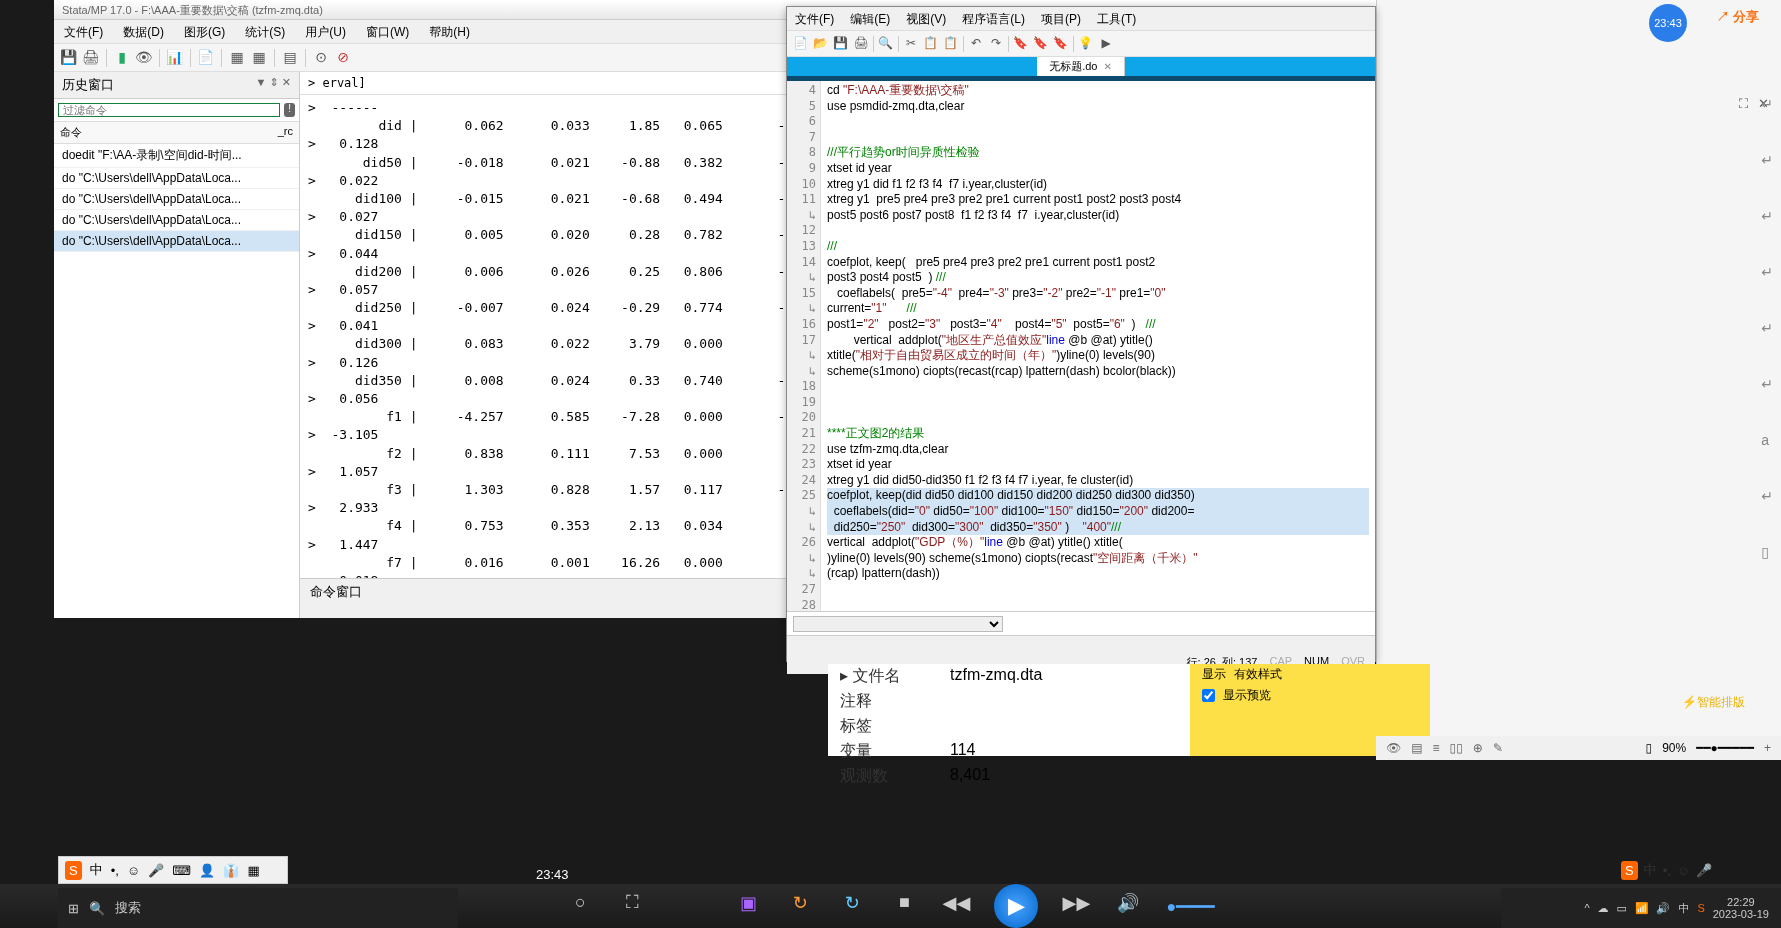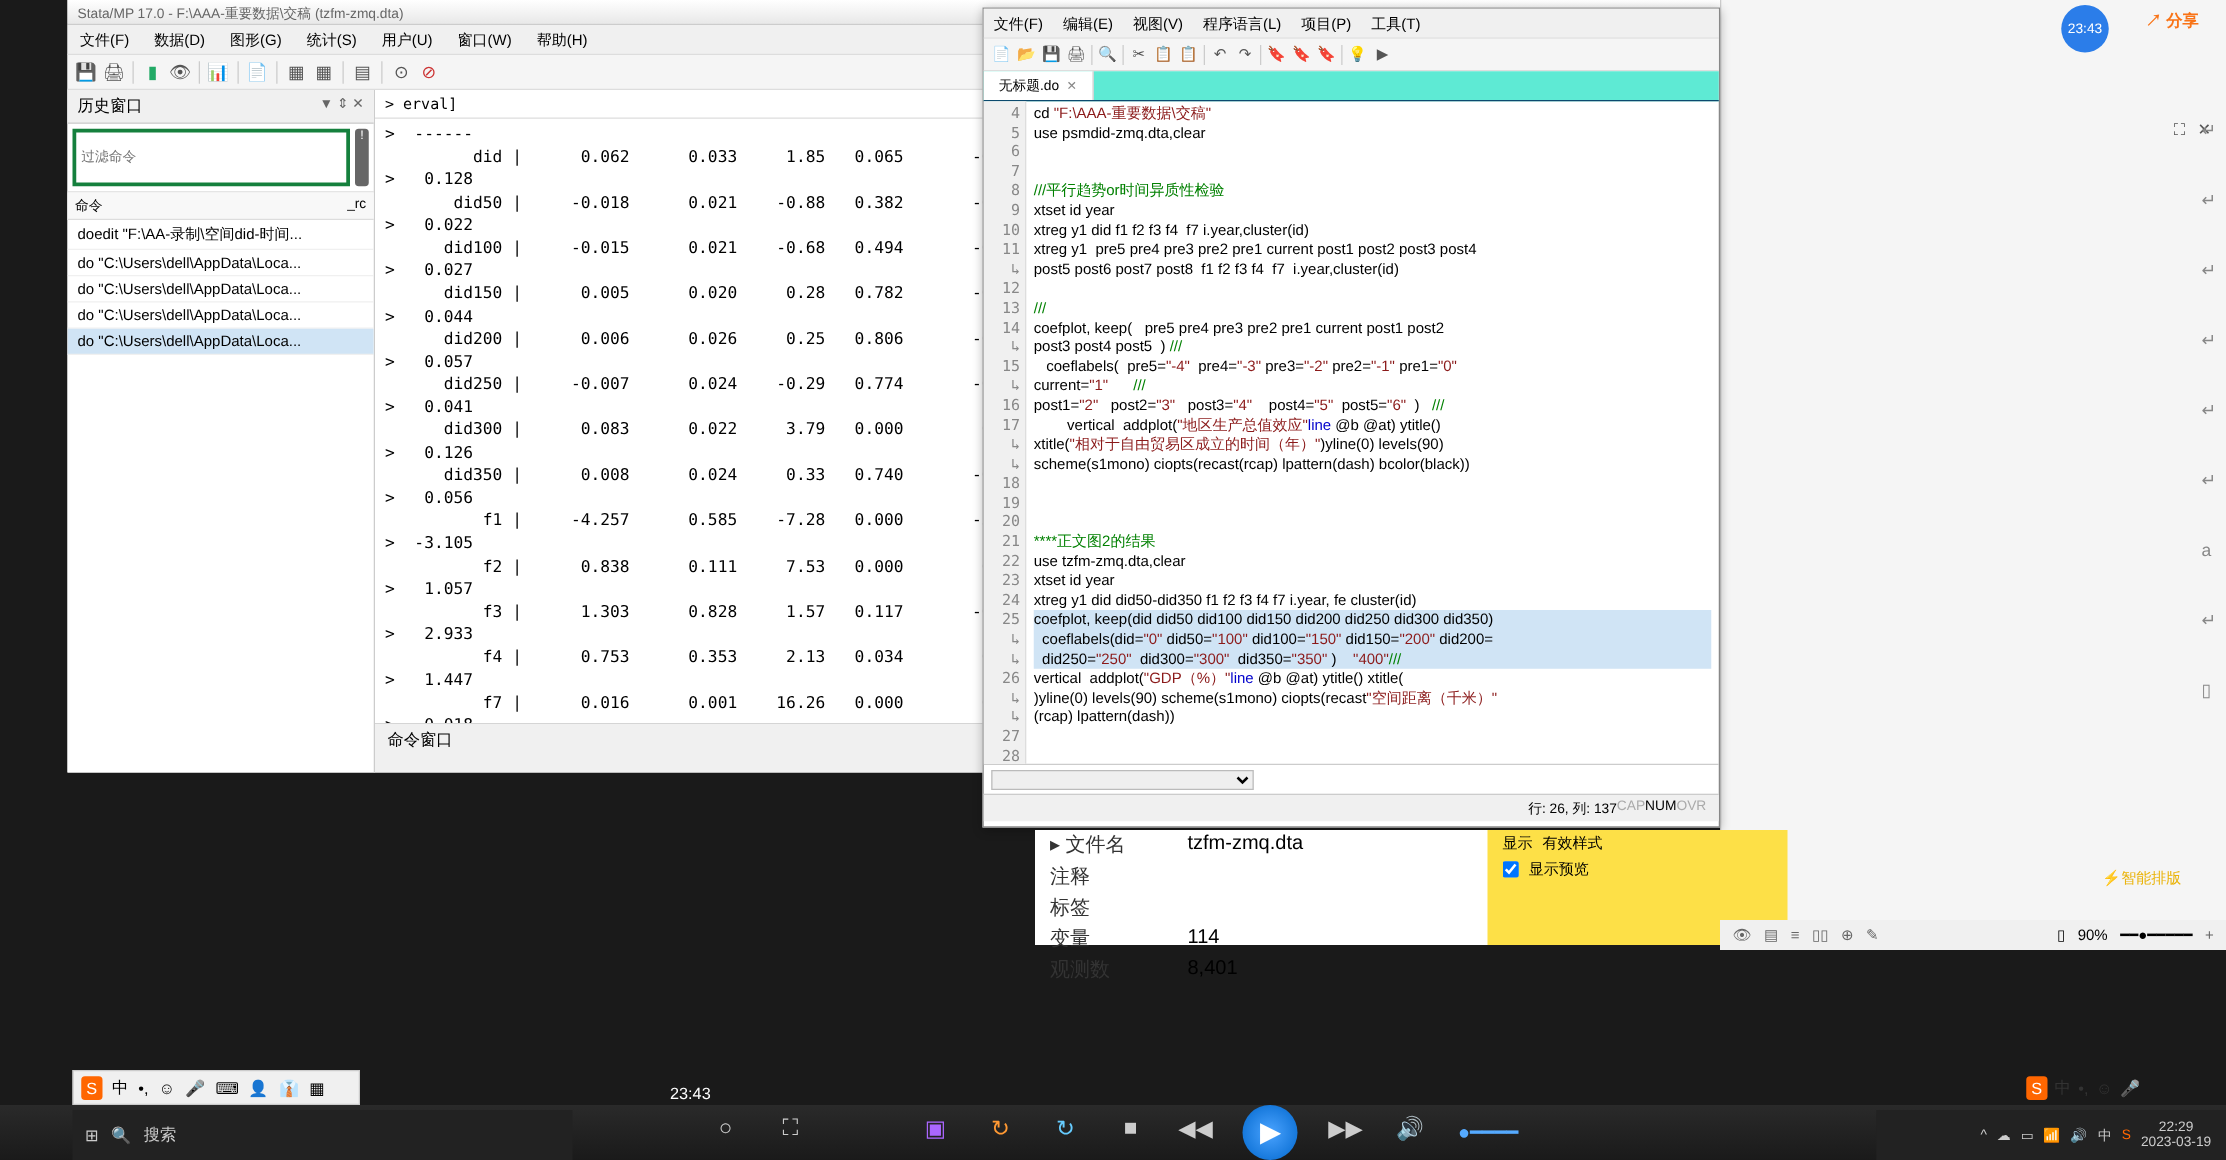--- a/index.html
+++ b/index.html
@@ -9,48 +9,48 @@
 .menubar { height:24px; background:#f0f0f0; display:flex; font-size:12px; border-bottom:1px solid #ddd; }
 .menubar span { padding:4px 10px; }
 .toolbar { height:28px; background:#f5f5f5; display:flex; align-items:center; gap:4px; padding:0 6px; border-bottom:1px solid #ddd; }
 .toolbar i { width:18px; height:18px; display:inline-block; font-style:normal; font-size:14px; text-align:center; color:#555; }
 .toolbar .sep { width:1px; height:18px; background:#ccc; margin:0 2px; }
 .content { display:flex; height:calc(100% - 72px); }
 .history-panel { width:246px; background:#fff; border-right:1px solid #ccc; display:flex; flex-direction:column; }
 .history-hdr { background:#f0f0f0; padding:4px 8px; font-size:13px; display:flex; justify-content:space-between; border-bottom:1px solid #ccc; }
 .history-hdr .icons { font-size:11px; color:#666; }
 .filter-row { padding:4px; display:flex; gap:4px; border-bottom:1px solid #ddd; }
-.filter-input { flex:1; border:3px solid #15803d; padding:14px 4px; font-size:11px; }
+.filter-input { flex:1; border:1px solid #15803d; padding:0 4px; font-size:11px; }
 .cmd-hdr { padding:3px 6px; font-size:11px; background:#f8f8f8; display:flex; justify-content:space-between; border-bottom:1px solid #ddd; }
 .history-list { flex:1; overflow-y:auto; font-size:12px; }
 .history-item { padding:3px 8px; white-space:nowrap; overflow:hidden; text-overflow:ellipsis; border-bottom:1px solid #f0f0f0; }
 .history-item.sel { background:#d0e4f5; }
 .results { flex:1; display:flex; flex-direction:column; }
 .res-prompt { padding:4px 8px; font-size:12px; font-family:Consolas,monospace; border-bottom:1px solid #ddd; background:#fff; }
 .res-body { flex:1; background:#fff; padding:4px 8px; font-family:Consolas,monospace; font-size:13px; overflow-y:auto; white-space:pre; line-height:1.4; }
 .cmd-window { height:40px; border-top:1px solid #ccc; background:#f0f0f0; }
 .cmd-window-title { padding:4px 10px; font-size:13px; display:flex; justify-content:space-between; }
 .do-editor { position:absolute; left:786px; top:6px; width:590px; height:656px; background:#fff; border:1px solid #888; box-shadow:0 2px 8px rgba(0,0,0,.3); }
 .do-menubar { height:24px; background:#f0f0f0; display:flex; font-size:12px; border-bottom:1px solid #ddd; }
 .do-menubar span { padding:4px 8px; }
 .do-toolbar { height:26px; background:#f5f5f5; display:flex; align-items:center; gap:4px; padding:0 6px; border-bottom:1px solid #ddd; }
 .do-toolbar i { width:16px; height:16px; font-style:normal; font-size:12px; text-align:center; color:#555; }
-.do-tabs { height:24px; background:#5eead4; display:flex; border-bottom:1px solid #0c4a6e; }
+.do-tabs { height:24px; background:#0ea5e9; display:flex; border-bottom:5px solid #0c4a6e;justify-content:center; }
 .do-tab { padding:3px 12px; font-size:11px; background:#fff; border-right:1px solid #ccc; display:flex; align-items:center; gap:6px; }
 .do-tab .x { font-size:10px; color:#888; }
 .do-content { display:flex; height:calc(100% - 124px); }
 .gutter { width:34px; background:#f0f0f0; border-right:1px solid #ddd; font-family:Consolas,monospace; font-size:12px; text-align:right; padding:2px 4px; color:#888; line-height:1.3; white-space:pre; }
 .code { flex:1; font-family:Consolas,monospace; font-size:12px; padding:2px 6px; line-height:1.3; white-space:pre; overflow:hidden; }
 .code .str { color:#8b1a1a; }
 .code .cmt { color:#008000; }
 .code .kw { color:#0000cc; }
 .code .hl { background:#d0e4f5; }
 .do-dropdown { height:24px; border-top:1px solid #ccc; padding:2px 6px; }
 .do-dropdown select { width:210px; font-size:11px; border:1px solid #bbb; }
-.do-status { height:22px; border-top:1px solid #ccc; background:#f0f0f0; font-size:11px; display:flex; justify-content:flex-end; padding:3px 10px; }
+.do-status { height:22px; border-top:1px solid #ccc; background:#f0f0f0; font-size:11px; display:flex; justify-content:flex-end; gap:12px; padding:19px 10px; }
 .props-panel { position:absolute; left:828px; top:664px; width:420px; height:92px; background:#fff; font-size:16px; }
 .props-panel .row { display:flex; padding:2px 12px; }
 .props-panel .lbl { width:110px; color:#333; }
 .side-panel { position:absolute; left:1190px; top:664px; width:240px; height:92px; background:#fde047; font-size:12px; }
 .side-panel .row { display:flex; padding:2px 12px; gap:8px; }
 .right-strip { position:absolute; left:1376px; top:0; width:405px; height:760px; background:#f5f5f5; border-left:1px solid #ccc; }
 .right-toolbar { position:absolute; left:1376px; top:736px; width:405px; height:24px; background:#f0f0f0; display:flex; align-items:center; gap:10px; padding:0 10px; font-size:12px; }
 .right-toolbar i { font-style:normal; color:#666; }
 .clockbadge { position:absolute; right:94px; top:4px; background:#2b7de9; color:#fff; border-radius:50%; width:38px; height:38px; display:flex; align-items:center; justify-content:center; font-size:11px; }
 .share { position:absolute; right:22px; top:8px; font-size:13px; color:#f97316;font-weight:bold; }

